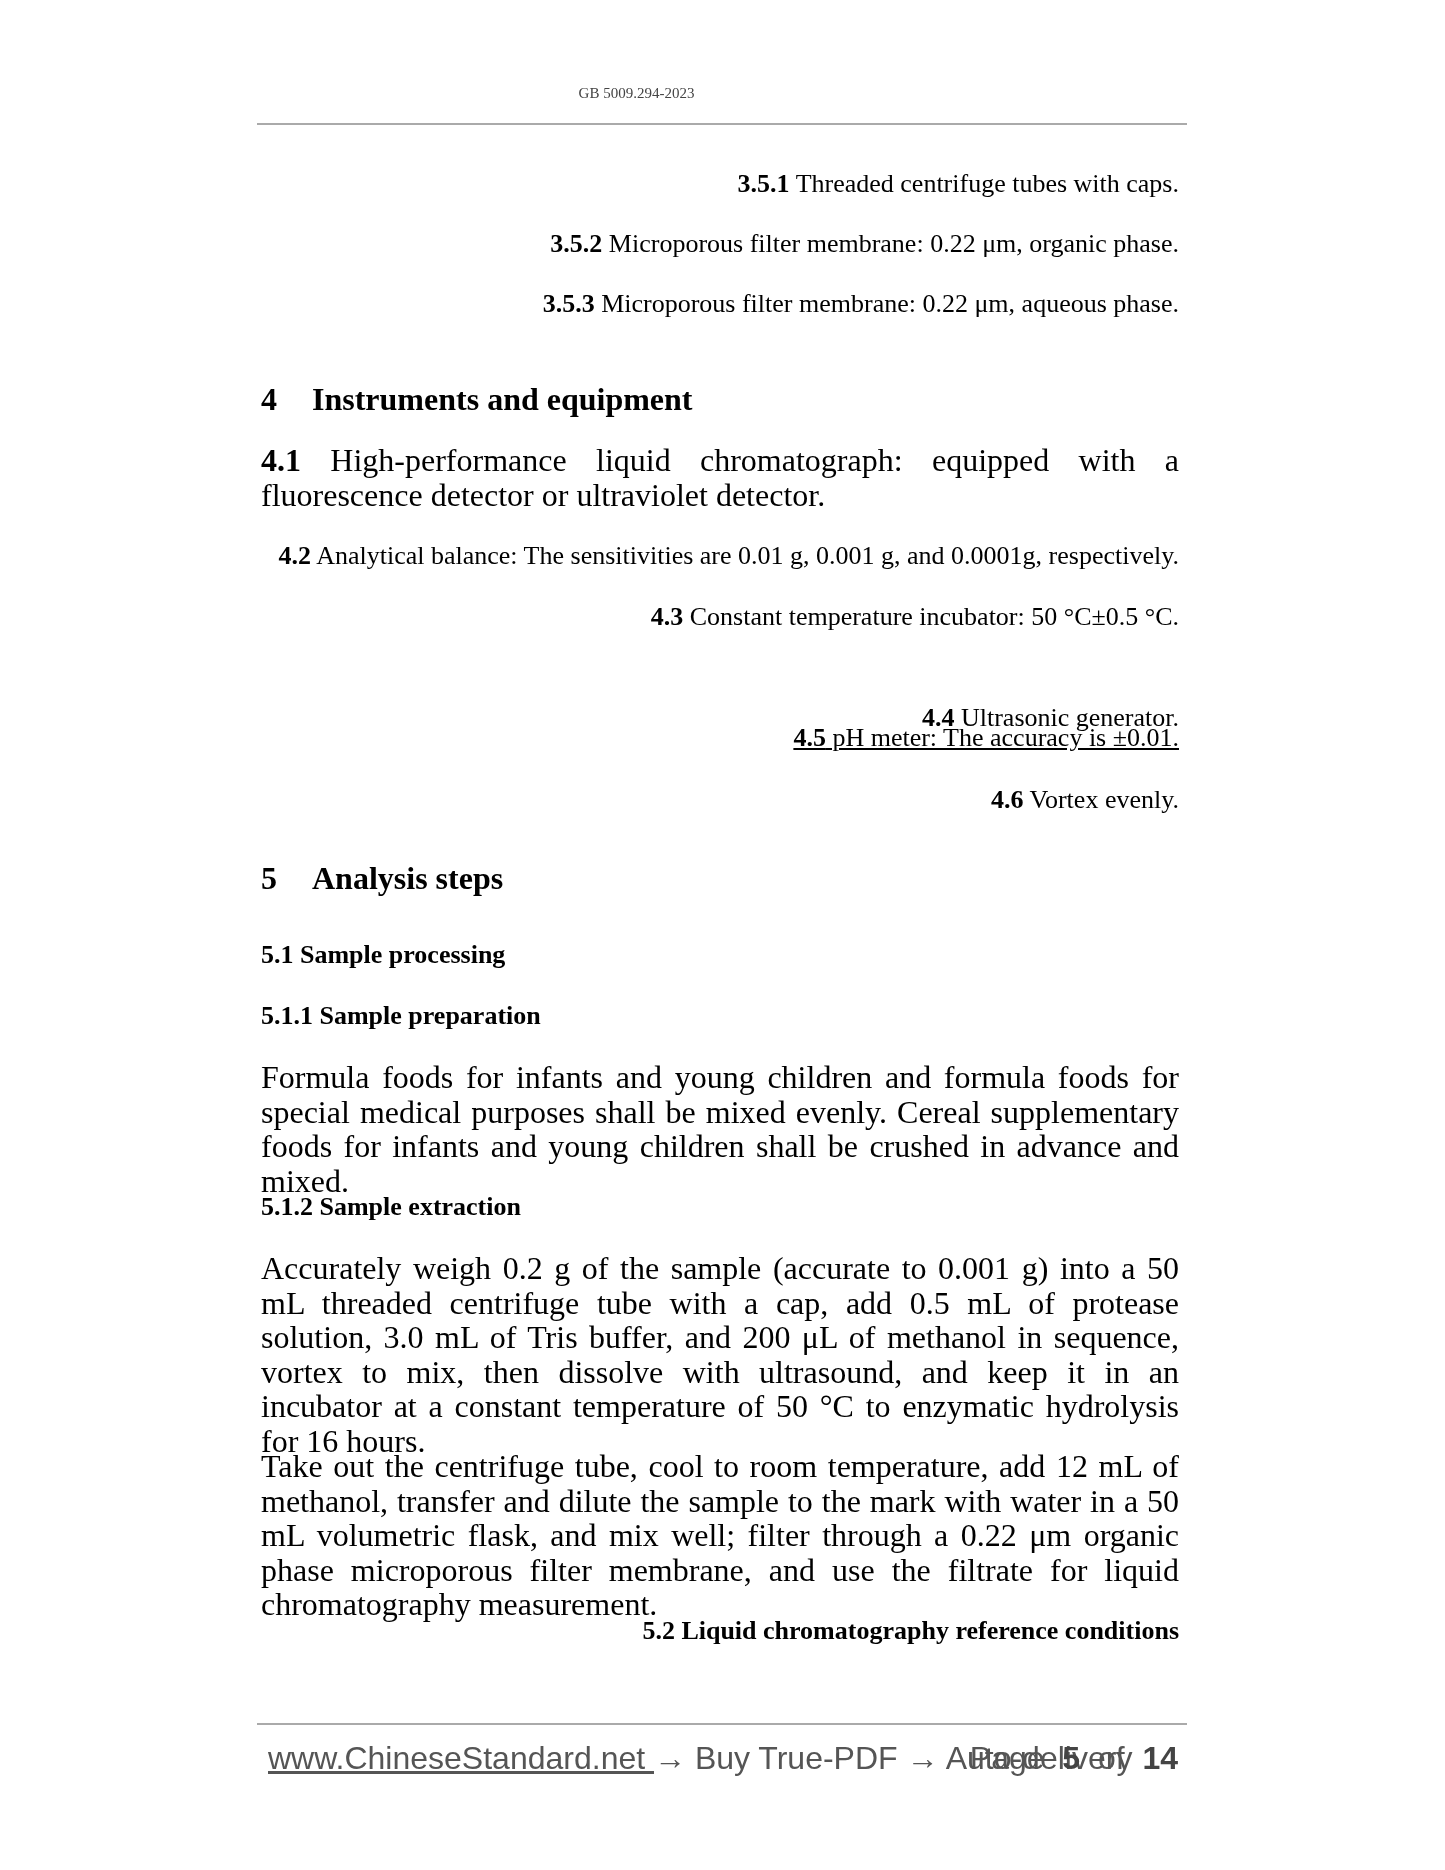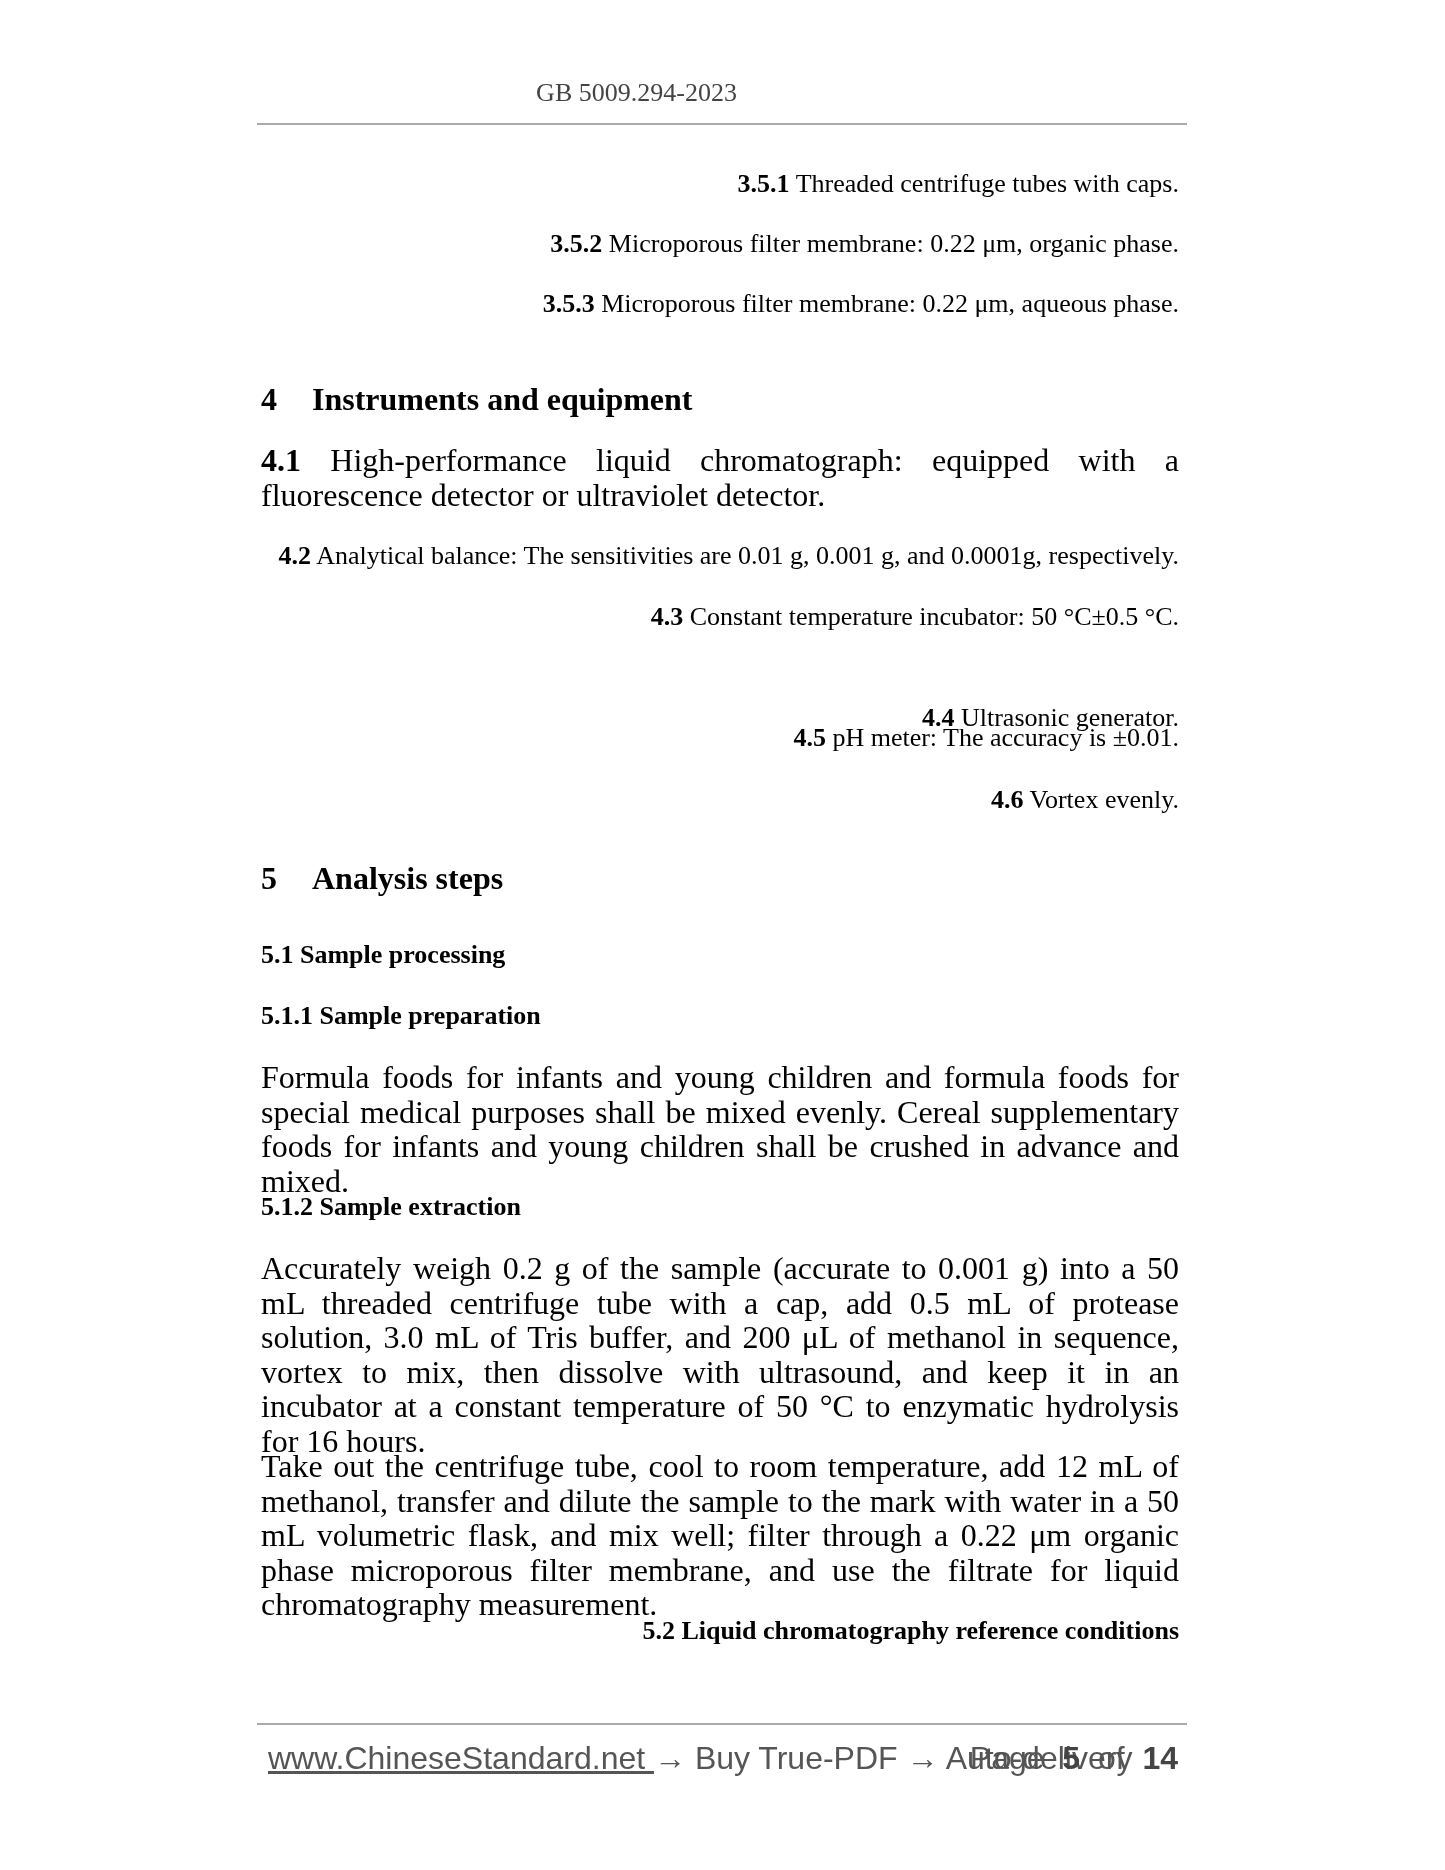--- a/index.html
+++ b/index.html
@@ -1,18 +1,18 @@
 <!DOCTYPE html>
 <html><head>
 <meta charset="utf-8">
 <style>
   html, body { margin:0; padding:0; background:#ffffff; }
   body { width:1445px; height:1870px; position:relative; overflow:hidden; font-family:"Liberation Serif", serif; color:#000; }
   .abs { position:absolute; }
-  .header-text { left:0; width:1273px; top:79px; text-align:center; font-size:26px; line-height:28px; color:#444; }
+  .header-text { left:0; width:1273px; top:79px; text-align:center; font-size:15px; line-height:28px; color:#444; }
   .rule { height:0; border-top:2px solid #aaaaaa; }
   .header-rule { left:257px; width:930px; top:123px; }
   .footer-rule { left:257px; width:930px; top:1723px; }
   .content { left:261px; width:918px; }
   .item { font-size:26px; line-height:34.6px; white-space:nowrap;text-align:right; }
   .item b { font-weight:bold; }
   .h1 { font-size:32px; line-height:40px; font-weight:bold; white-space:nowrap; }
   .h1 .num { display:inline-block; width:51px; }
   .h2 { font-size:26px; line-height:34.6px; font-weight:bold; white-space:nowrap; }
   .para { font-size:32px; line-height:34.6px; text-align:justify; text-align-last:left; }
@@ -46,21 +46,21 @@
 </div>
 <div class="abs content item" style="top:539px;">
   <b>4.2</b><span> Analytical balance: The sensitivities are 0.01 g, 0.001 g, and 0.0001g, respectively.</span>
 </div>
 <div class="abs content item" style="top:600px;">
   <b>4.3</b><span> Constant temperature incubator: 50 °C±0.5 °C.</span>
 </div>
 <div class="abs content item" style="top:661px;margin-top:40px;">
   <b>4.4</b><span> Ultrasonic generator.</span>
 </div>
-<div class="abs content item" style="top:721px;">
+<div class="abs content item" style="top:721px;text-decoration:underline;">
   <b>4.5</b><span> pH meter: The accuracy is ±0.01.</span>
 </div>
 <div class="abs content item" style="top:783px;">
   <b>4.6</b><span> Vortex evenly.</span>
 </div>
 
 <div class="abs content h1" style="top:858px;">
   <span class="num">5</span><span>Analysis steps</span>
 </div>
 

